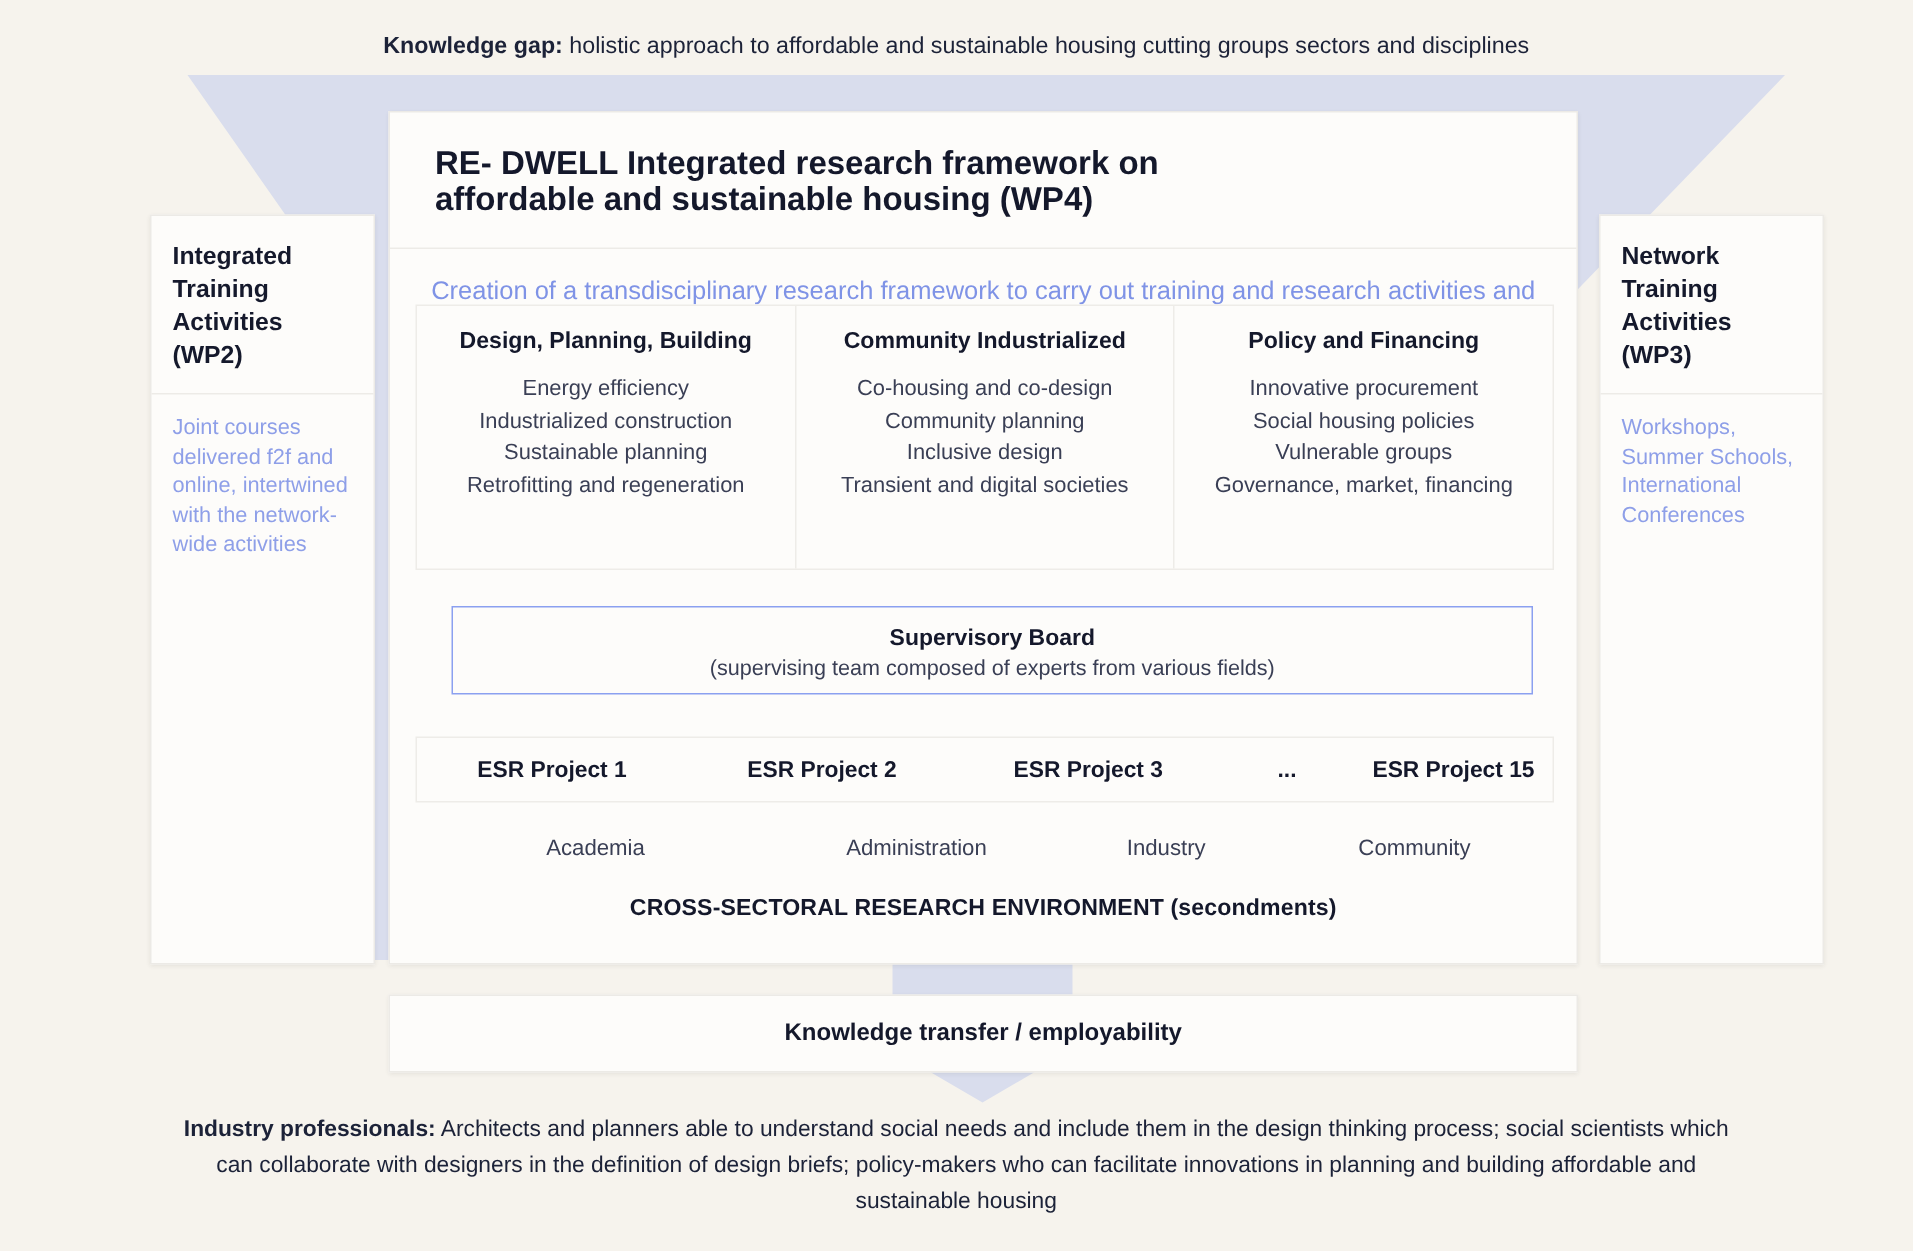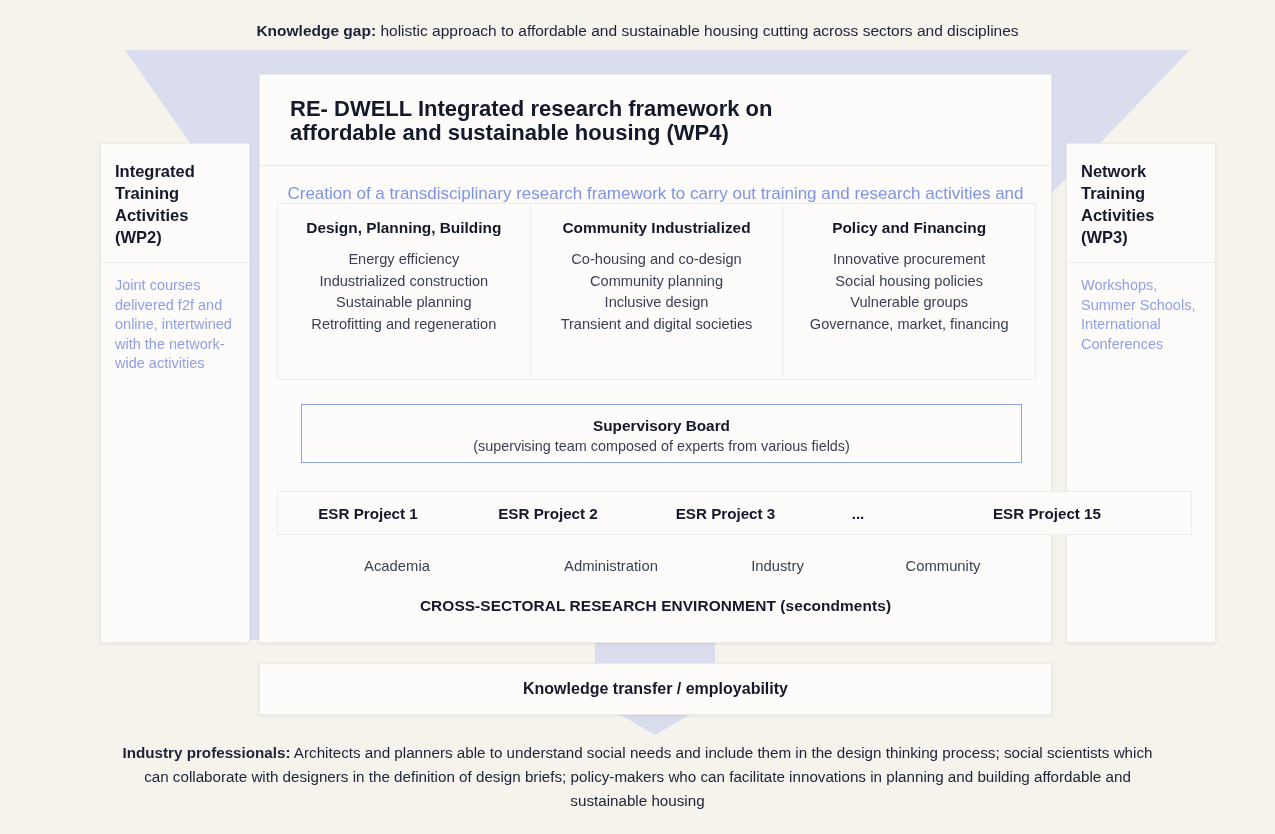--- a/index.html
+++ b/index.html
@@ -159,21 +159,21 @@
   #supervisory .sb-sub {
     font-size: 14.4px;
     line-height: 20px;
     color: #3a3f55;
   }
   
   #esr-strip {
     position: absolute;
     left: 17px;
     top: 416px;
-    width: 915px;
+    width: 759px;
     height: 44px;
     border: 1px solid #eeece8;
     background: #fdfcfa;
     box-sizing: border-box;
     display: flex;
     align-items: center;
     z-index: 3;
   }
   .esr-item {
     font-weight: bold;
@@ -251,21 +251,21 @@
 </head>
 <body>
 
 <div id="stage">
 
   <svg id="bg-arrow" viewBox="0 0 1275 834" preserveAspectRatio="none" aria-hidden="true">
     <polygon points="125,50 1190,50 1045,200 1045,640 715,640 715,700 655,735 595,700 595,640 230,640 230,200" fill="#d9dded"></polygon>
   </svg>
 
   <div id="knowledge-gap">
-    <span class="lead">Knowledge gap:</span><span> holistic approach to affordable and sustainable housing cutting across sectors and disciplines</span>
+    <span class="lead">Knowledge gap:</span><span> holistic approach to affordable and sustainable housing cutting groups sectors and disciplines</span>
   </div>
 
   <div class="card side-col" id="side-left">
     <div class="side-head">Integrated Training Activities (WP2)</div>
     <div class="side-body">Joint courses delivered f2f and online, intertwined with the network-wide activities</div>
   </div>
 
   <div class="card side-col" id="side-right">
     <div class="side-head">Network Training Activities (WP3)</div>
     <div class="side-body">Workshops, Summer Schools, International Conferences</div>

